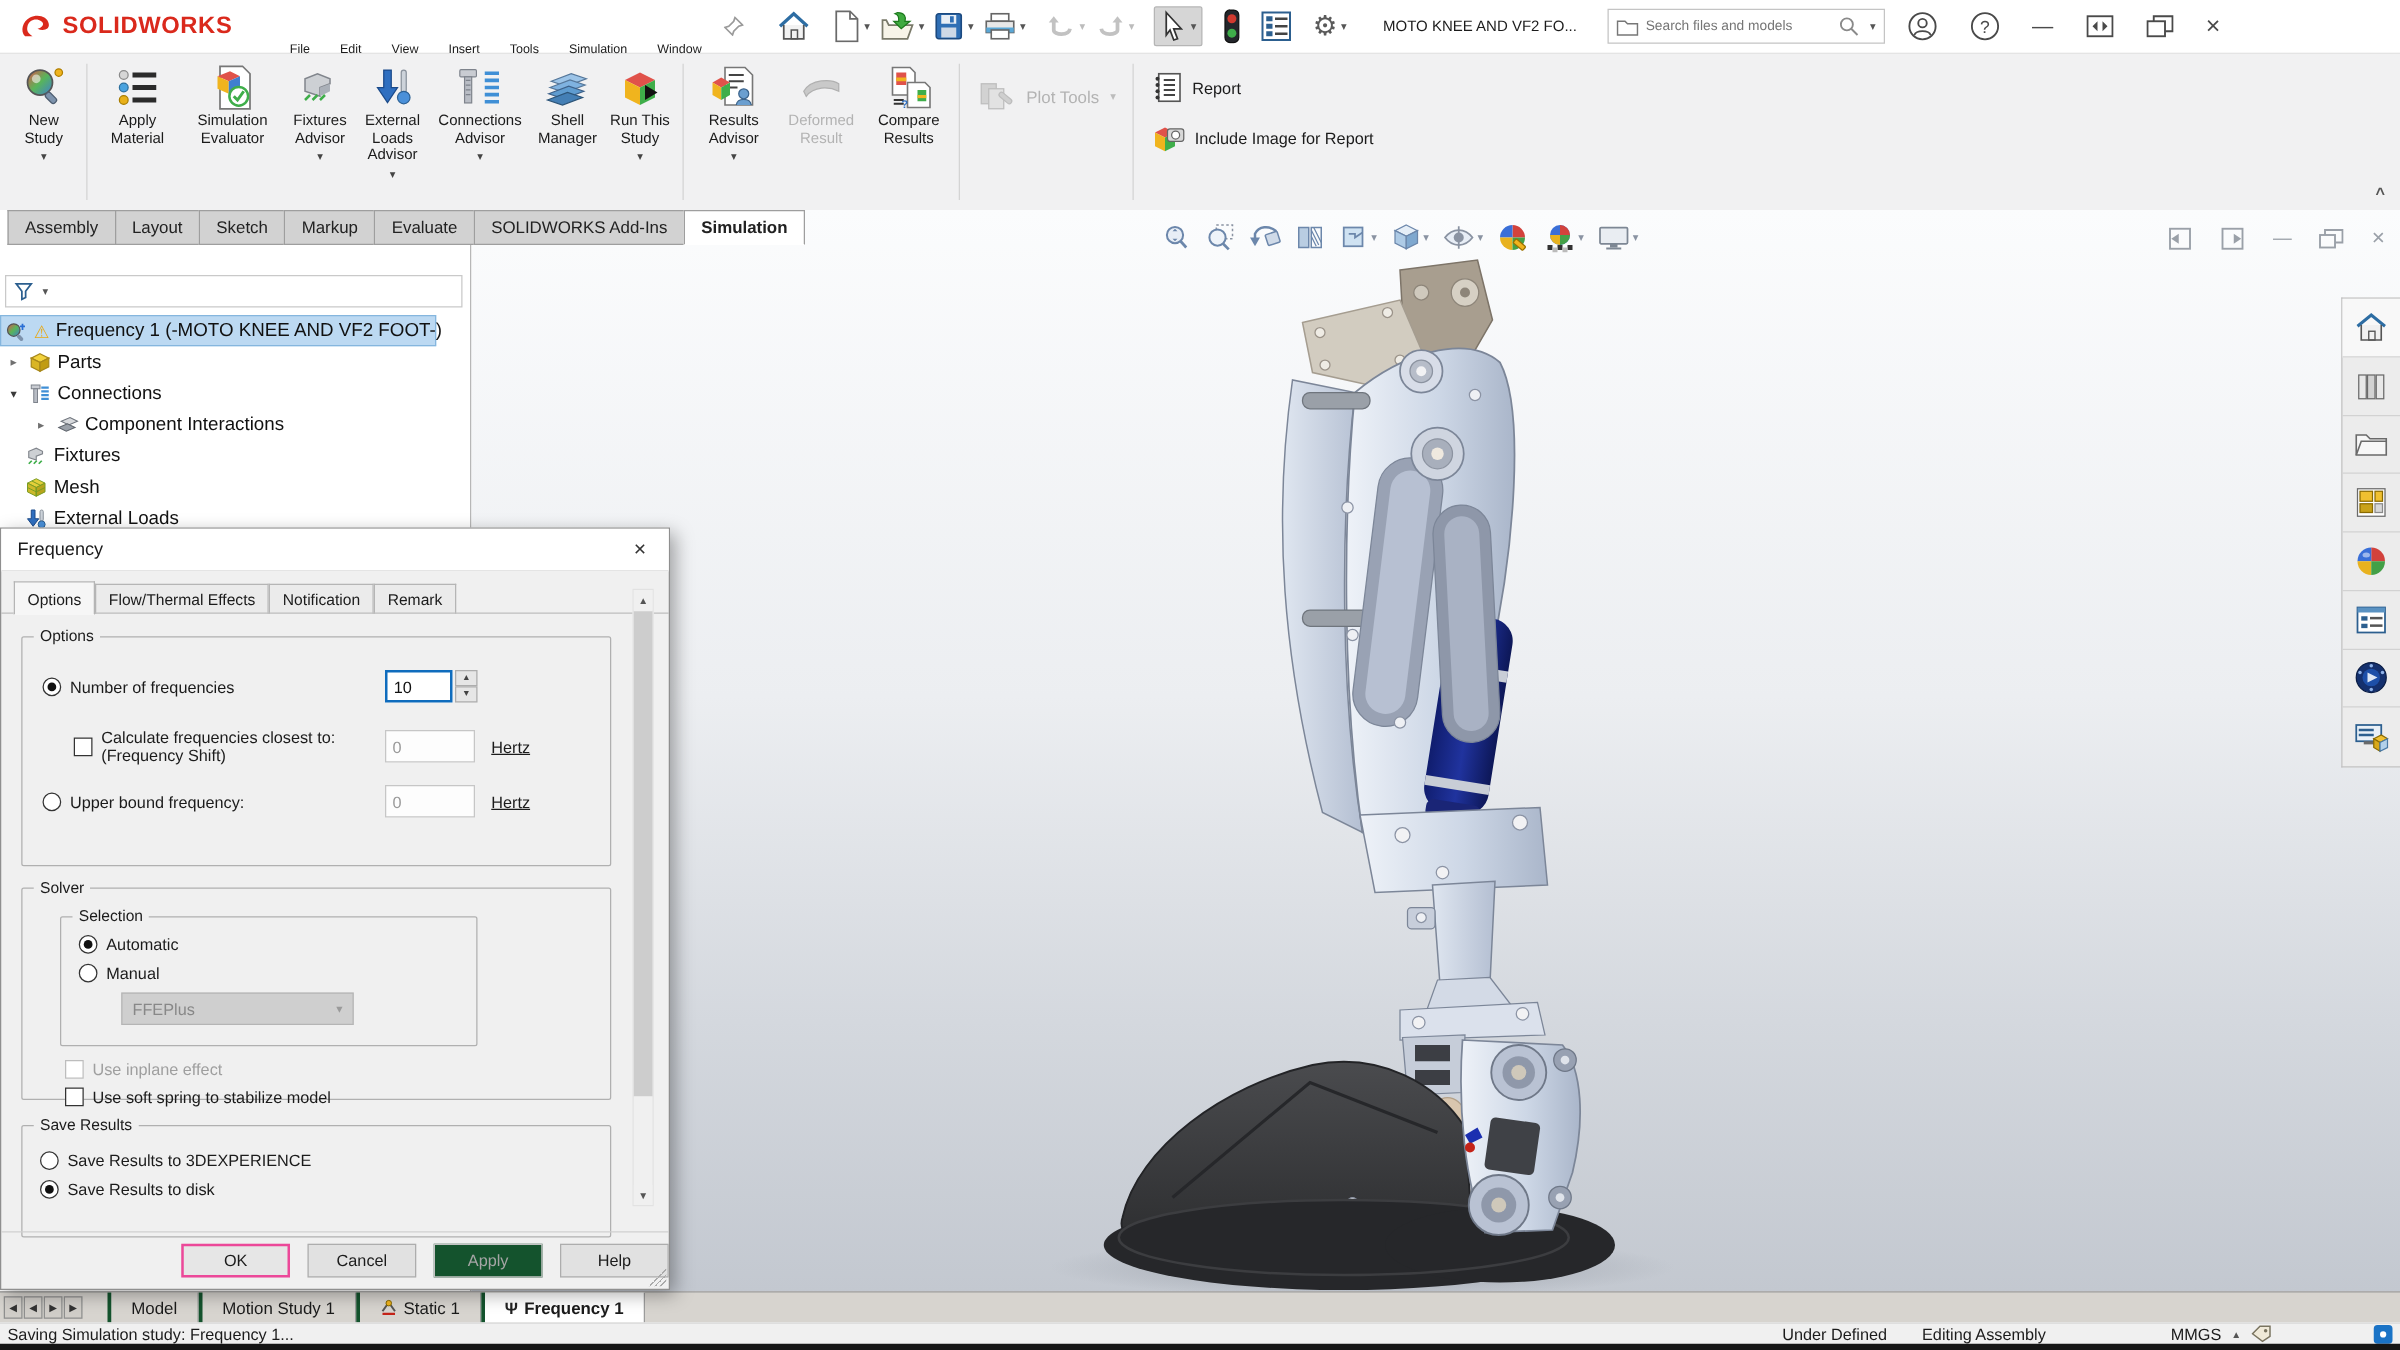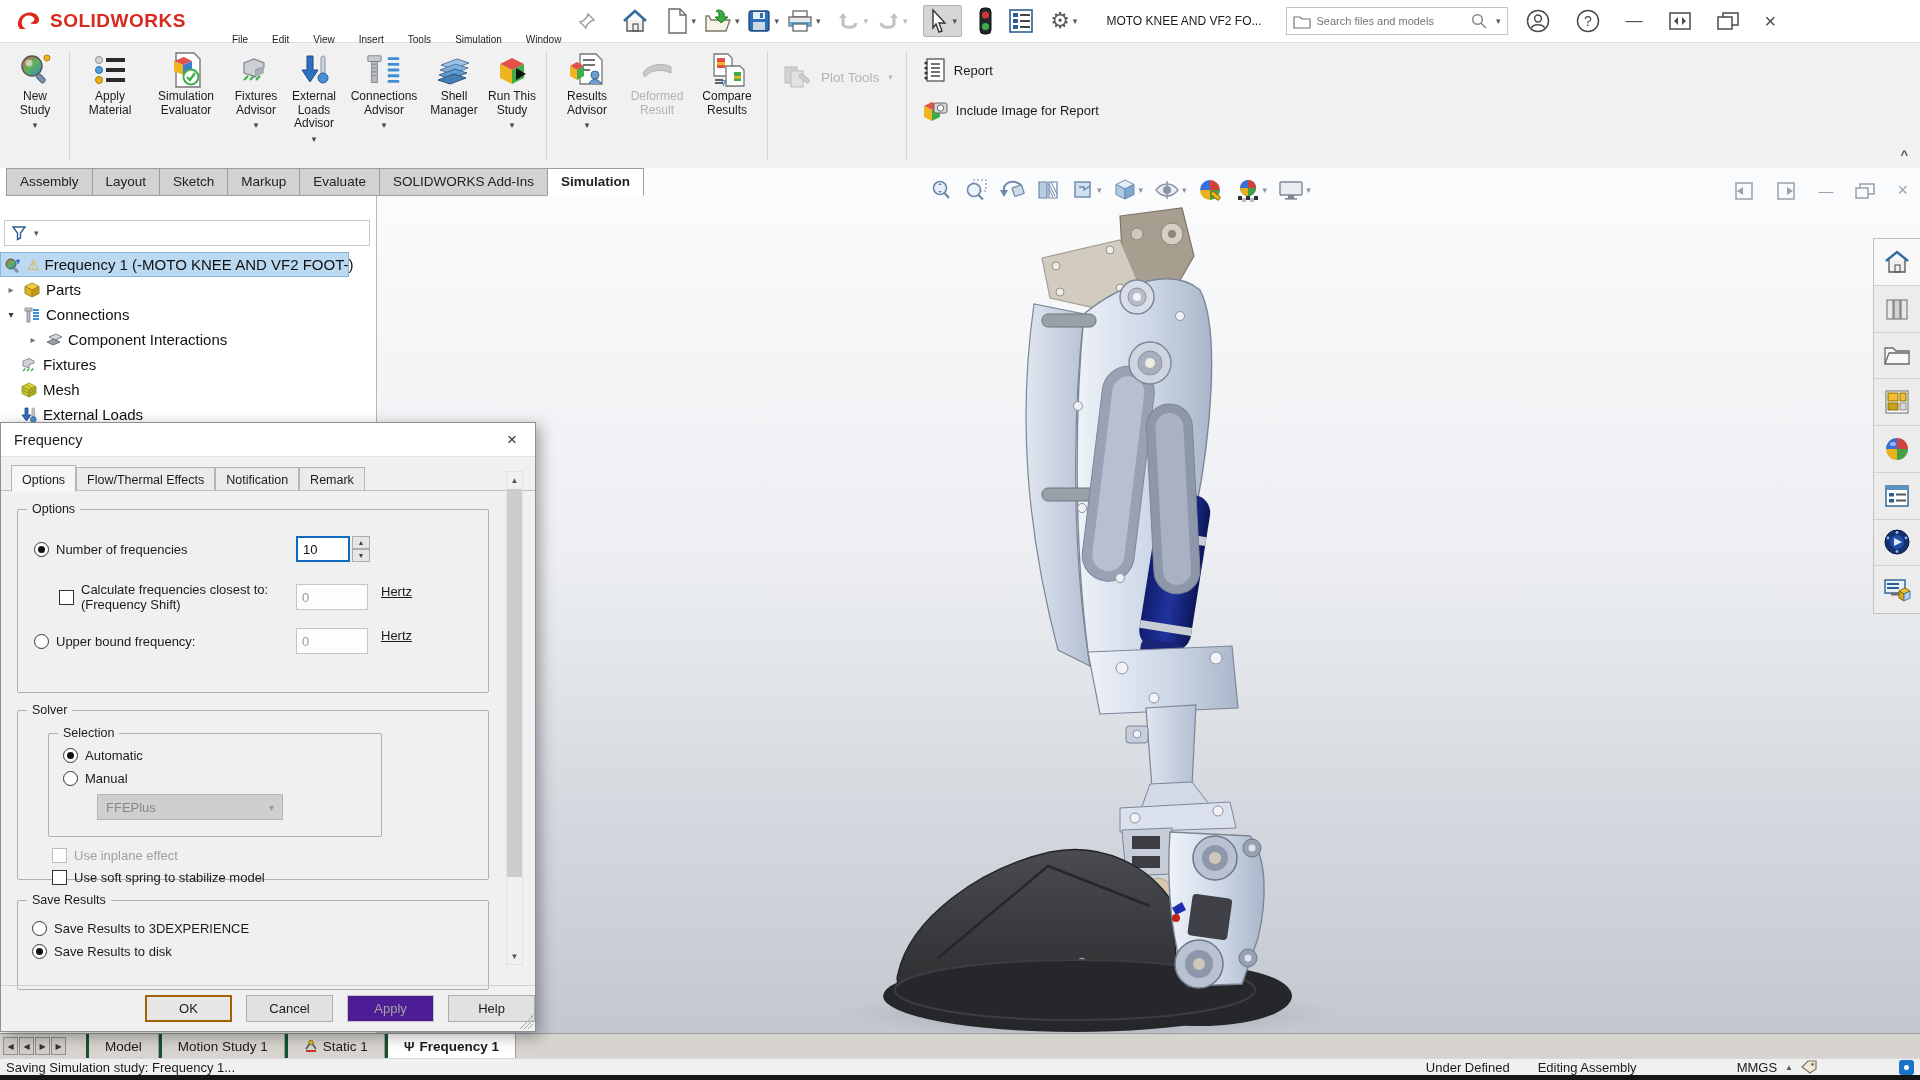--- a/index.html
+++ b/index.html
@@ -78,42 +78,42 @@
   .grp { position:relative; border:1px solid #b0b0b0; border-radius:2px; }
   .grp-title { position:absolute; top:-8px; left:9px; background:#f0f0f0; padding:0 5px; font-size:12.5px; }
   .opt-grp { margin-top:16px; height:184px; padding:22px 10px 0 16px; }
   .sol-grp { margin-top:17px; height:170px; padding:16px 10px 0 14px; }
   .sav-grp { margin-top:20px; height:90px; padding:20px 10px 0 14px; }
   .radio { width:15px; height:15px; border:1px solid #333; border-radius:50%; background:#fff; position:relative; flex:none; }
   .radio.sel::after { content:""; position:absolute; left:3px; top:3px; width:7px; height:7px; border-radius:50%; background:#111; }
   .chk { width:15px; height:15px; border:1px solid #333; background:#fff; flex:none; }
   .chk.dis { border-color:#bdbdbd; }
   .drow { display:flex; align-items:center; position:relative; }
-  .ctl { position:absolute; left:262px; display:flex; }
+  .ctl { position:absolute; left:274px; display:flex; align-items:center; }
   .num-input { width:54px; height:26px; border:1px solid #8a8a8a; background:#fff; font:13px "Liberation Sans",sans-serif; padding:0 5px; color:#111; }
   .num-input.focus { border:2px solid #0f6cbd; }
   .num-input.dis { border:1px solid #c6c6c6; color:#9a9a9a; background:#fdfdfd; width:72px; }
   .spin { display:flex; flex-direction:column; margin-left:2px; }
   .spin span { width:18px; height:13px; border:1px solid #adadad; background:#e6e6e6; font-size:7px; color:#444; display:flex; align-items:center; justify-content:center; }
   .hertz { margin-left:13px;text-decoration:underline; }
   .two-line { line-height:15px; }
   .sel-grp { margin-left:16px; margin-top:6px; width:334px; height:104px; padding:14px 0 0 14px; }
   .srow { display:flex; align-items:center; gap:7px; margin-bottom:8px; }
   .fake-select { width:186px; height:26px; background:#cfcfcf; border:1px solid #b5b5b5; color:#888; display:flex; align-items:center; padding:0 8px; margin:4px 0 0 34px; }
   .fake-select .fs-caret { margin-left:auto; color:#9a9a9a; font-size:10px; }
   .chkrow { display:flex; align-items:center; gap:7px; margin:11px 0 0 20px; }
   .chkrow.dis { color:#9f9f9f; }
   .dlg-scroll { position:absolute; right:12px; top:48px; width:17px; height:494px; background:#f0f0f0; border:1px solid #e2e2e2; }
   .scr-arrow { height:16px; display:flex; align-items:center; justify-content:center; font-size:8px; color:#555; background:#f0f0f0; }
   .scr-thumb { position:absolute; left:0; top:17px; width:15px; height:388px; background:#cdcdcd; }
   .scr-arrow.dn { position:absolute; bottom:0; width:15px; }
   .dlg-footer { position:absolute; left:0; right:0; bottom:0; height:46px; border-top:1px solid #cfcfcf; display:flex; align-items:center; padding-left:144px; gap:14px; }
   .dlg-btn { width:88px; height:27px; background:#e1e1e1; border:1px solid #adadad; font:13px "Liberation Sans",sans-serif; color:#1b1b1b; display:flex; align-items:center; justify-content:center; }
-  .dlg-btn.default { border:2px solid #a16207; background:#e6e6e6; }
-  .dlg-btn.dis { color:#a5a5a5; background:#4c1d95; border-color:#c3c3c3; }
+  .dlg-btn.default { border:2px solid #ec4899; background:#e6e6e6; }
+  .dlg-btn.dis { color:#a5a5a5; background:#14532d; border-color:#c3c3c3; }
   .grip { position:absolute; right:2px; bottom:2px; width:14px; height:14px; background:
      linear-gradient(135deg, transparent 50%, #aaa 50%, #aaa 55%, transparent 55%, transparent 65%, #aaa 65%, #aaa 70%, transparent 70%, transparent 80%, #aaa 80%, #aaa 85%, transparent 85%); }
 
   
   .bottombar { position:absolute; left:0; top:1033px; width:1920px; height:25px; background:#d7d4cf; border-top:1px solid #9c9c9c; display:flex; align-items:stretch; z-index:40; }
   .navcluster { display:flex; align-items:center; gap:1px; padding:2px 6px 2px 3px; }
   .navbtn { width:15px; height:18px; background:#d0cdc8; border:1px solid #8f8f8f; font-size:8px; color:#333; display:flex; align-items:center; justify-content:center; }
   .studytab { display:flex; align-items:center; gap:5px; font-size:13.5px; color:#1b1b1b; background:#d7d4cf; border-right:1px solid #9c9c9c; border-left:3px solid #14532d; padding:0 16px; }
   .studytab.active { background:#fff; font-weight:bold; }
   .psi-glyph { font-size:13px; font-weight:bold; color:#222; }

